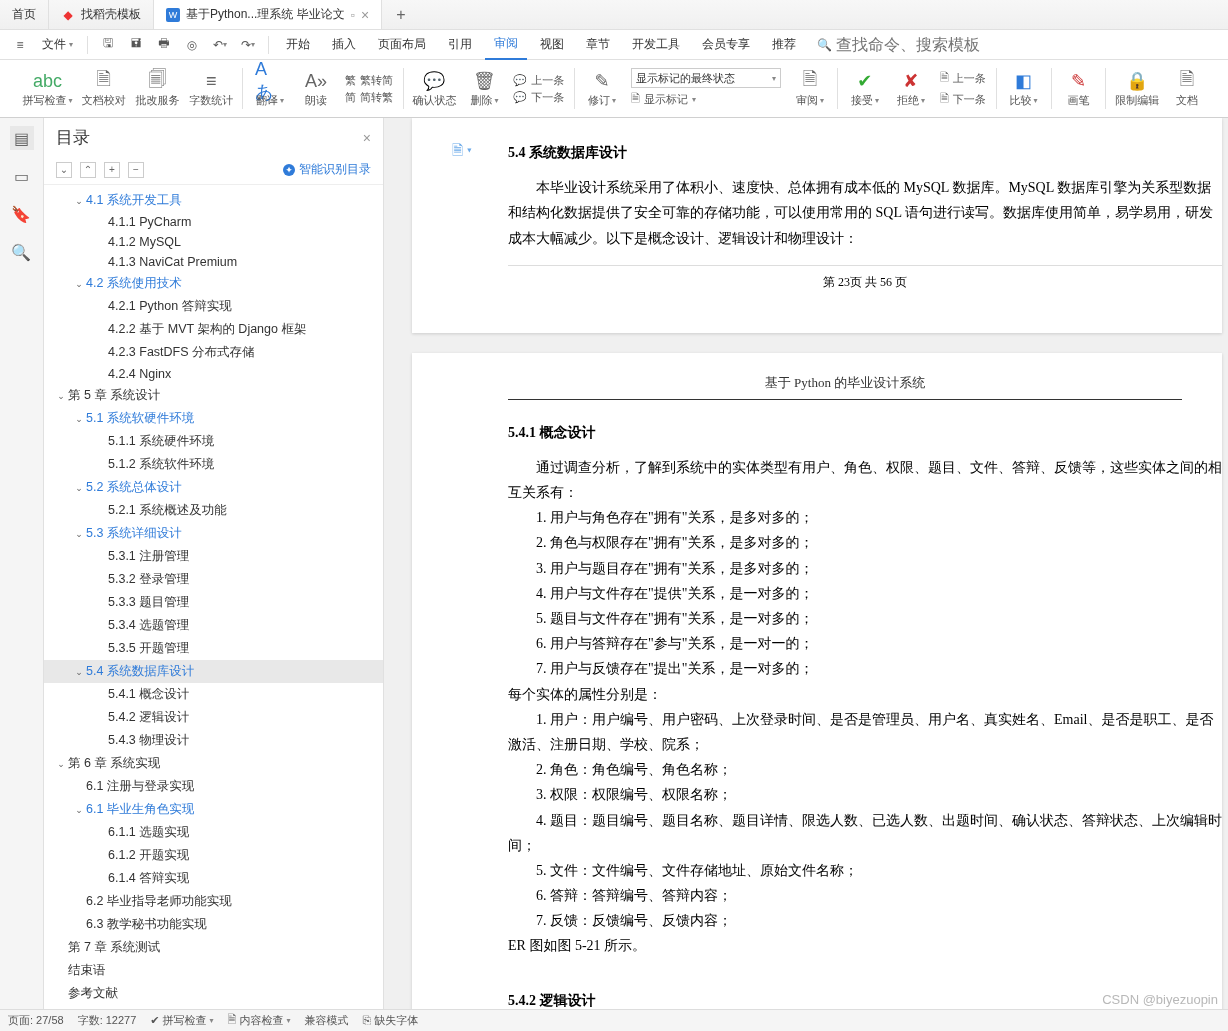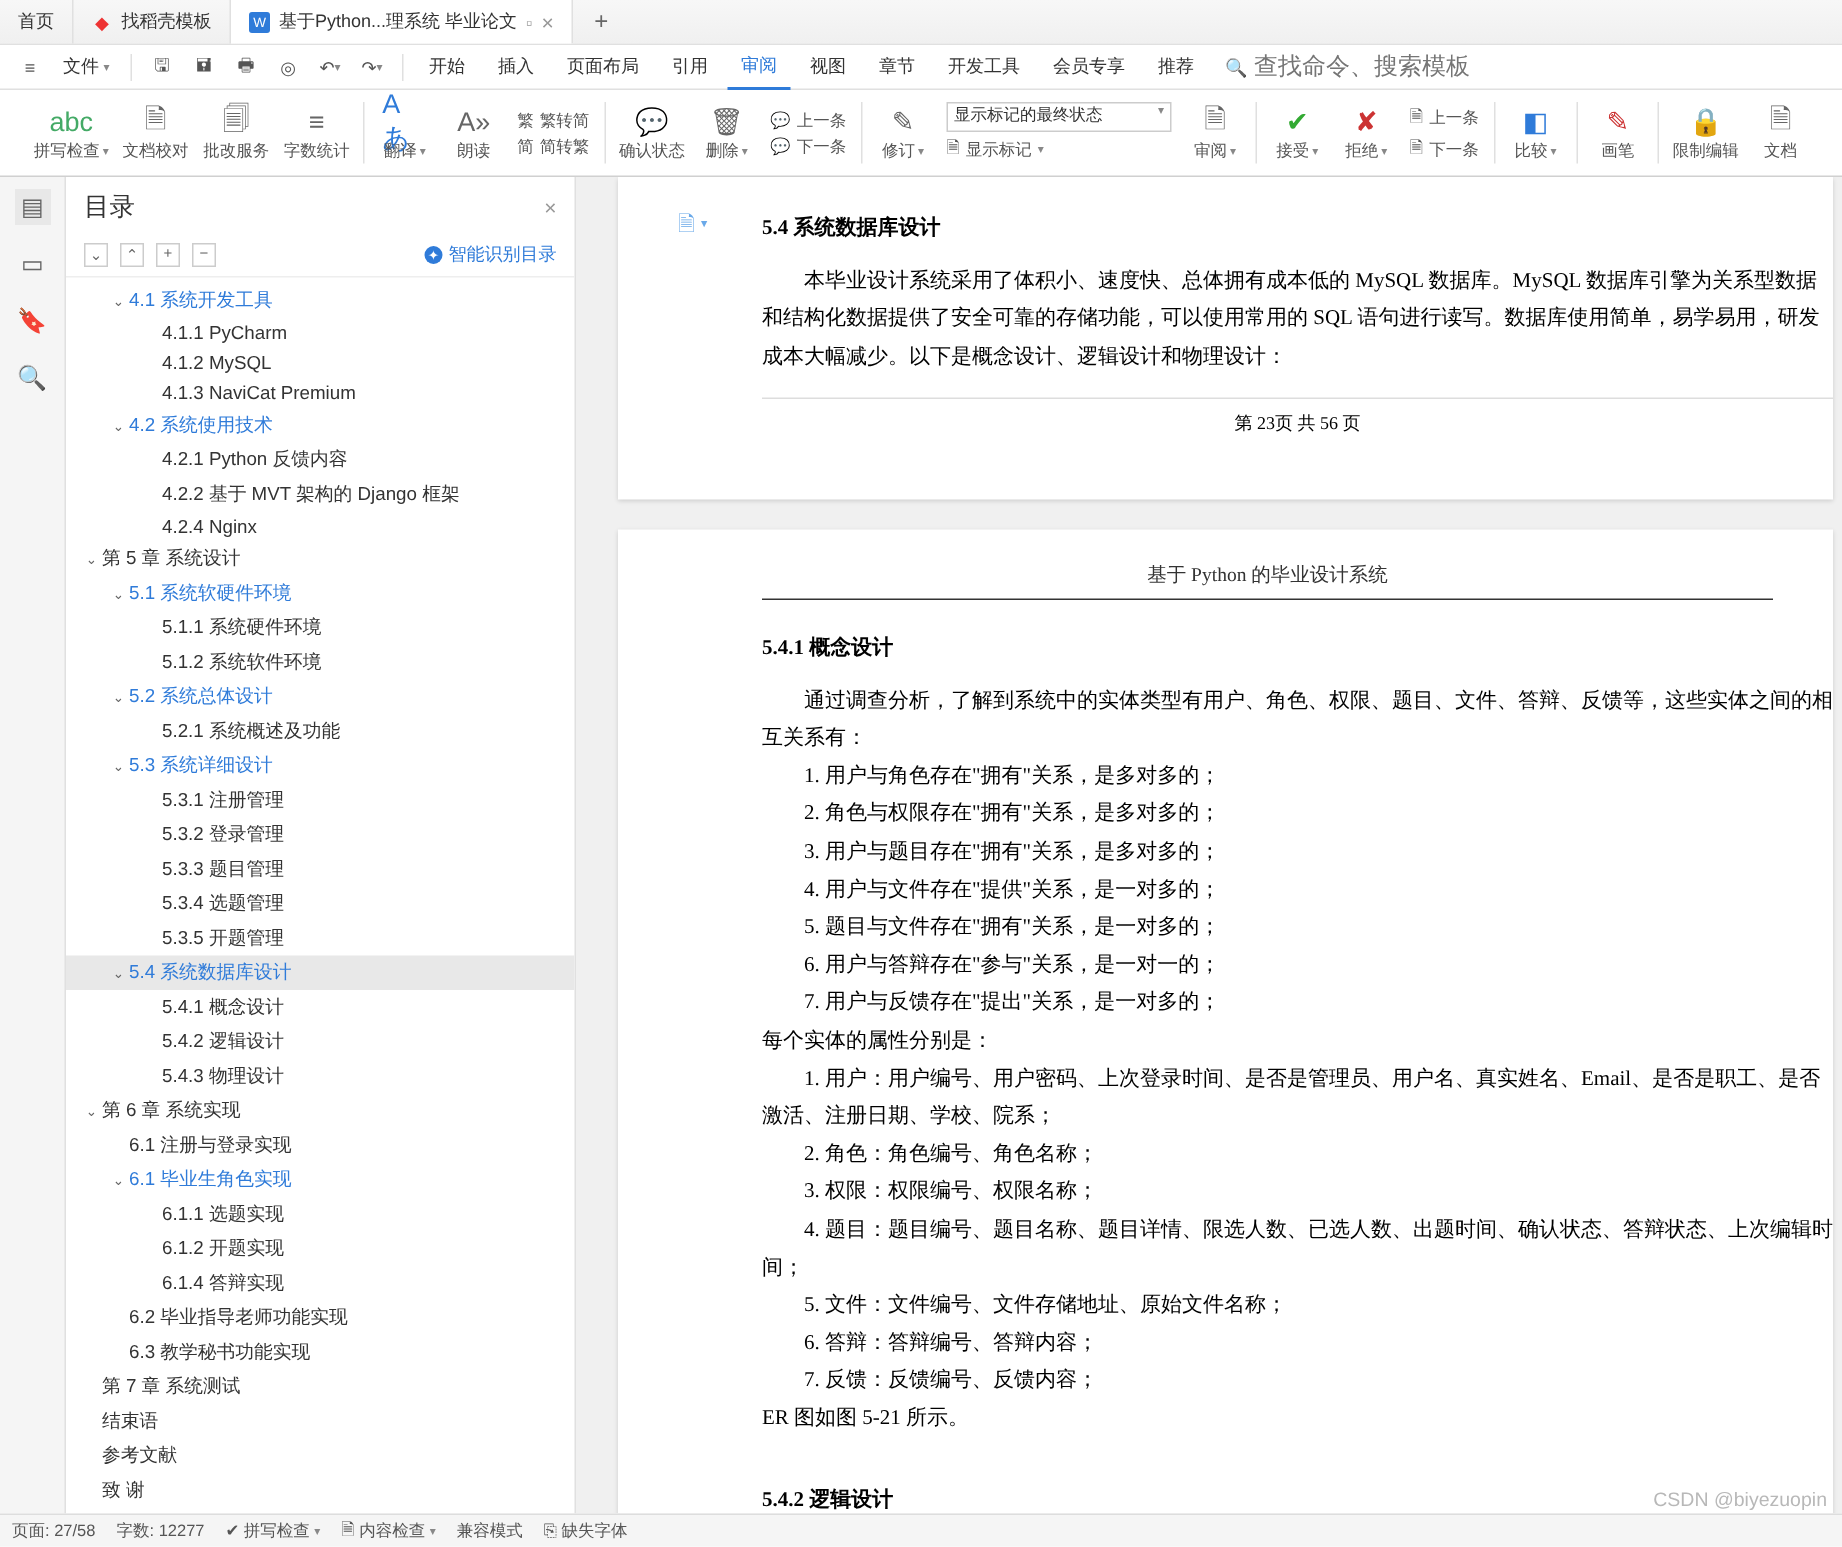--- a/index.html
+++ b/index.html
@@ -28,21 +28,21 @@
 .ribbon { height: 58px; border-bottom: 1px solid #d0d0d0; display: flex; align-items: stretch; padding: 2px 18px; }
 .rgroup { display: flex; flex-direction: column; align-items: center; justify-content: center; padding: 0 8px; position: relative; }
 .rgroup.big { min-width: 46px; }
 .rgroup .ricon { font-size: 18px; color: #4a6; height: 24px; display: flex; align-items: center; }
 .rgroup .ricon.blue { color: #2f7bd9; }
 .rgroup .ricon.gray { color: #666; }
 .rgroup .rlabel { font-size: 11px; color: #555; display: flex; align-items: center; gap: 2px; white-space: nowrap; }
 .rsep { width: 1px; background: #e0e0e0; margin: 6px 4px; }
 .rstack { display: flex; flex-direction: column; gap: 2px; padding: 4px 6px; justify-content: center; }
 .rstack .ritem { display: flex; align-items: center; gap: 4px; font-size: 11px; color: #555; white-space: nowrap; }
-.rselect { border: 1px solid #ccc; height: 20px; width: 150px; font-size: 11px; padding: 0 4px; display: flex; align-items: flex-start; justify-content: space-between; }
+.rselect { border: 1px solid #ccc; height: 20px; width: 150px; font-size: 11px; padding: 0 4px; display: flex; align-items: center; justify-content: space-between; }
 
 
 .main { display: flex; height: calc(100% - 30px - 30px - 58px - 22px); }
 .leftrail { width: 44px; background: #f5f5f5; border-right: 1px solid #e0e0e0; display: flex; flex-direction: column; align-items: center; padding-top: 8px; gap: 14px; }
 .leftrail .lr { width: 24px; height: 24px; display: flex; align-items: center; justify-content: center; color: #666; font-size: 16px; }
 
 
 .outline { width: 340px; border-right: 1px solid #e0e0e0; display: flex; flex-direction: column; background: #fff; }
 .outline-head { display: flex; align-items: center; justify-content: space-between; padding: 8px 12px; }
 .outline-head h3 { font-size: 17px; font-weight: normal; }
@@ -280,25 +280,29 @@
         <div class="toc-item lvl-3">
           <span class="chev hidden">⌄</span>
           <span class="toc-text">4.1.3 NaviCat Premium</span>
         </div>
         <div class="toc-item lvl-2 blue">
           <span class="chev">⌄</span>
           <span class="toc-text">4.2 系统使用技术</span>
         </div>
         <div class="toc-item lvl-3">
           <span class="chev hidden">⌄</span>
-          <span class="toc-text">4.2.1 Python 反馈内容</span>
+          <span class="toc-text">4.2.1 Python 答辩实现</span>
         </div>
         <div class="toc-item lvl-3">
           <span class="chev hidden">⌄</span>
           <span class="toc-text">4.2.2 基于 MVT 架构的 Django 框架</span>
+        </div>
+        <div class="toc-item lvl-3">
+          <span class="chev hidden">⌄</span>
+          <span class="toc-text">4.2.3 FastDFS 分布式存储</span>
         </div>
         <div class="toc-item lvl-3">
           <span class="chev hidden">⌄</span>
           <span class="toc-text">4.2.4 Nginx</span>
         </div>
         <div class="toc-item lvl-1">
           <span class="chev">⌄</span>
           <span class="toc-text">第 5 章 系统设计</span>
         </div>
         <div class="toc-item lvl-2 blue">

